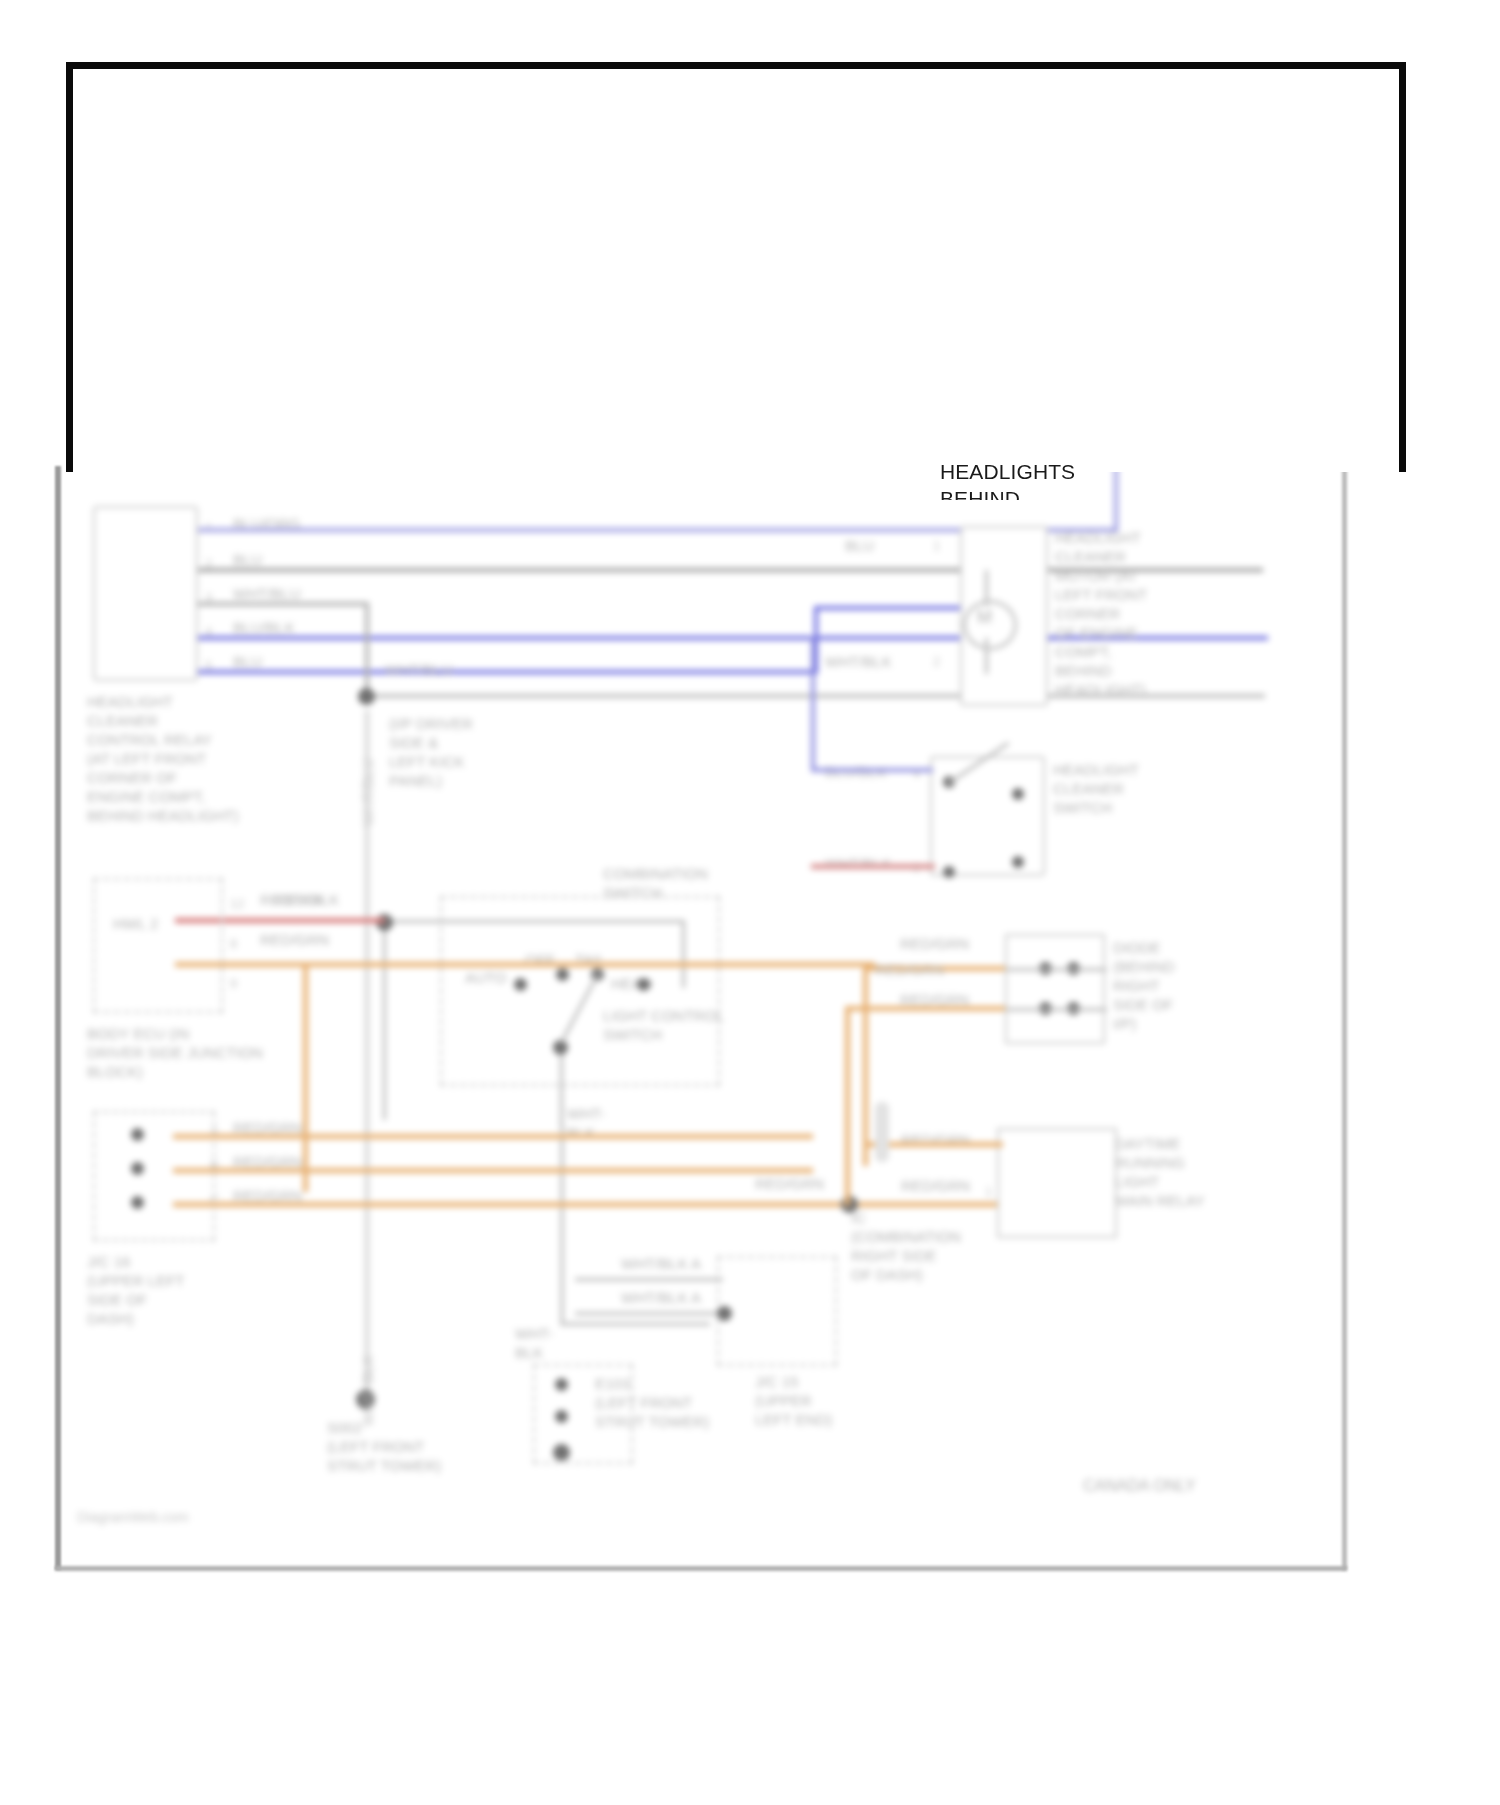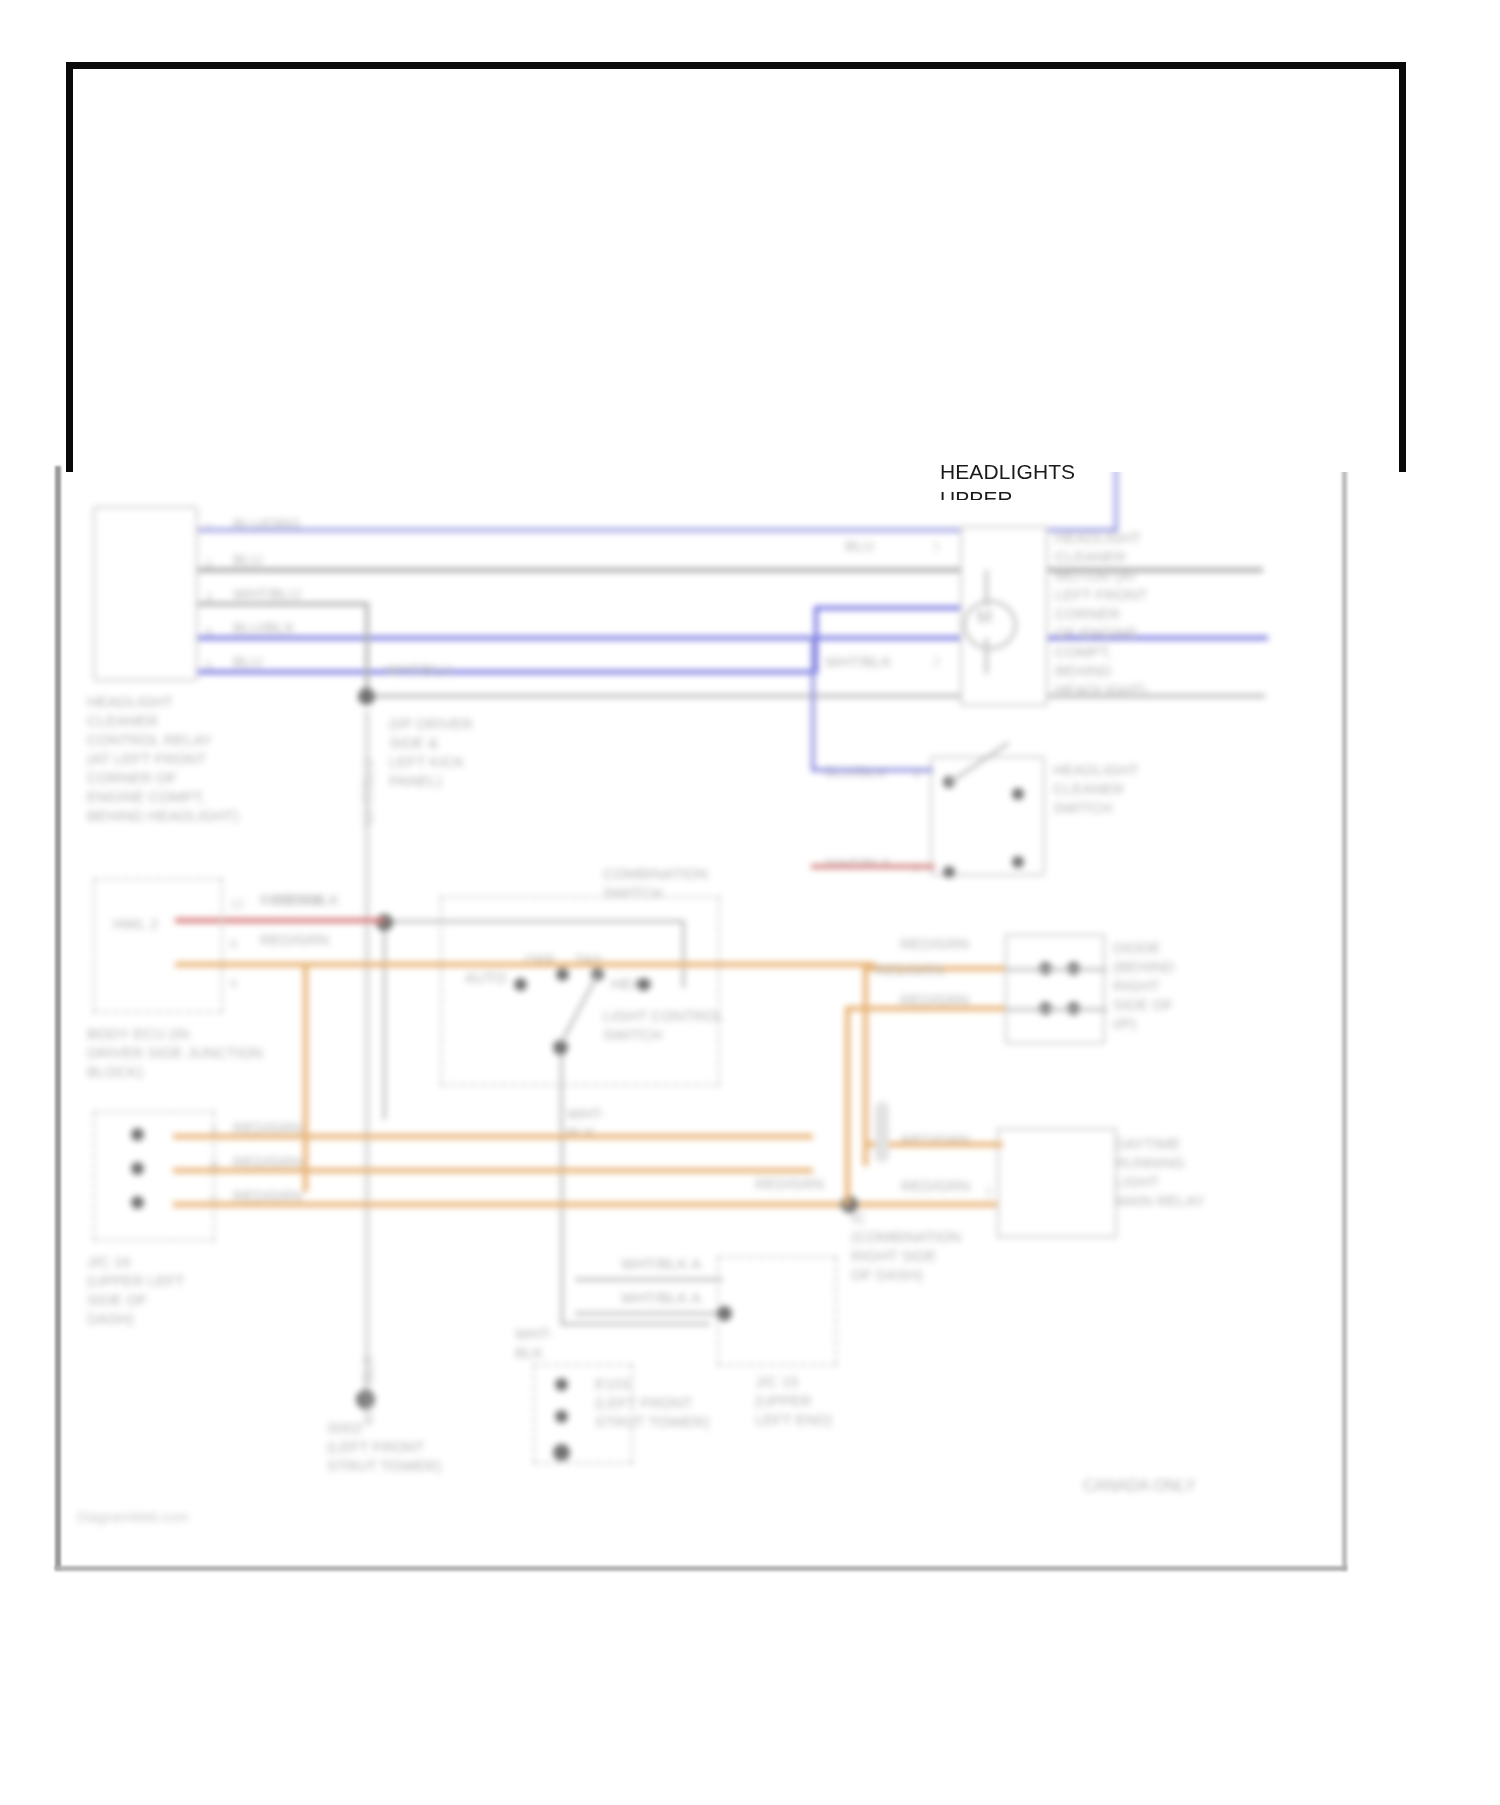--- a/index.html
+++ b/index.html
@@ -468,16 +468,16 @@
   <div class="wire w-redgrn" style="left:730px;top:392px;width:5px;height:80px;"></div>
   <div class="wire w-redgrn-s" style="left:735px;top:392px;width:4px;height:80px;"></div>
   <div class="vtxt" style="left:724px;top:470px;">RED/GRN</div>
 
   <div class="wire w-redblk" style="left:822px;top:392px;width:5px;height:80px;"></div>
   <div class="wire w-redblk-s" style="left:818px;top:392px;width:4px;height:80px;"></div>
   <div class="vtxt" style="left:812px;top:470px;">RED/BLK</div>
 
   <div style="position:absolute;left:940px;top:458px;width:260px;height:42px;overflow:hidden;z-index:6;">
     <div class="txt" style="left:0px;top:0px;line-height:27px;color:#1a1a1a;">HEADLIGHTS
-UPPER</div>
+BEHIND</div>
   </div>
 
 </div>
 
 </body></html>

